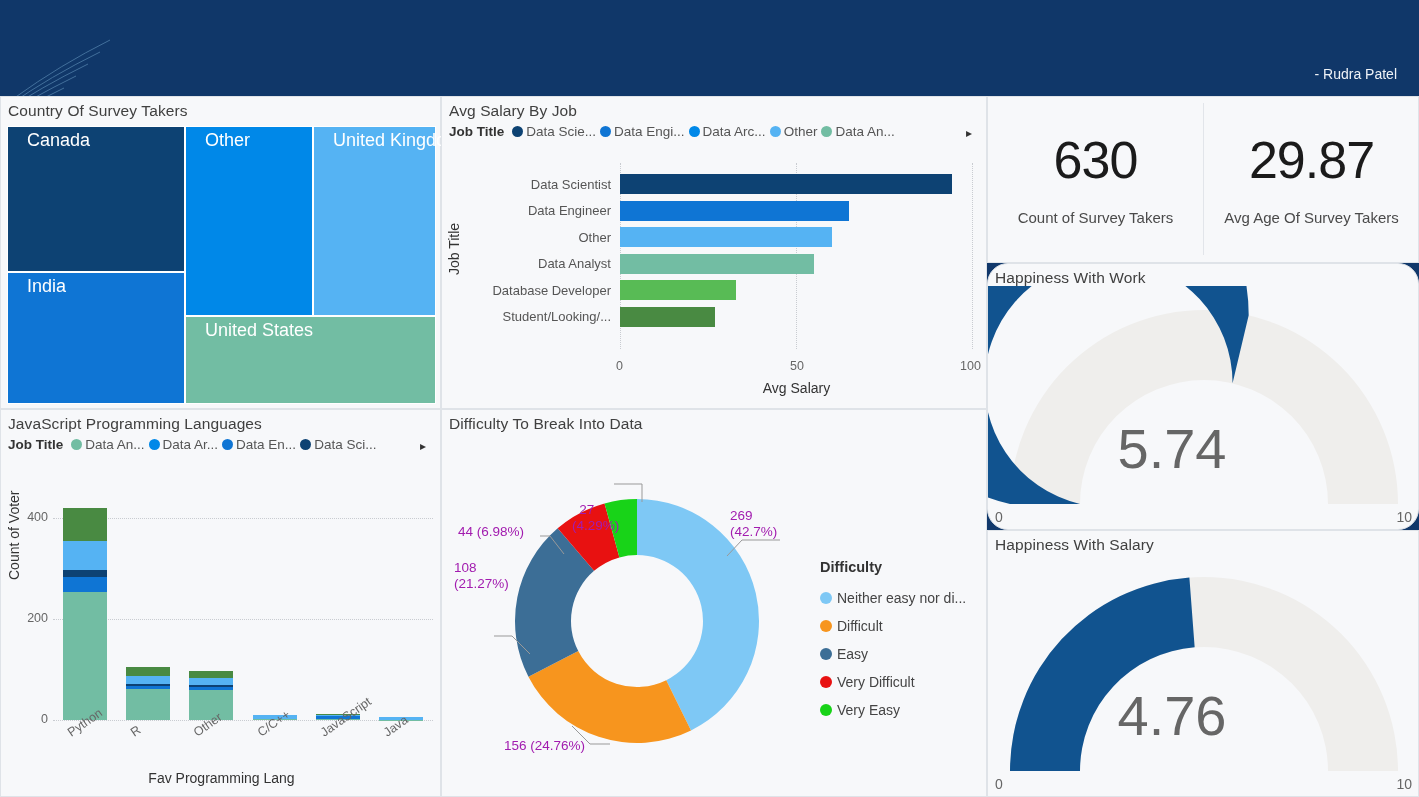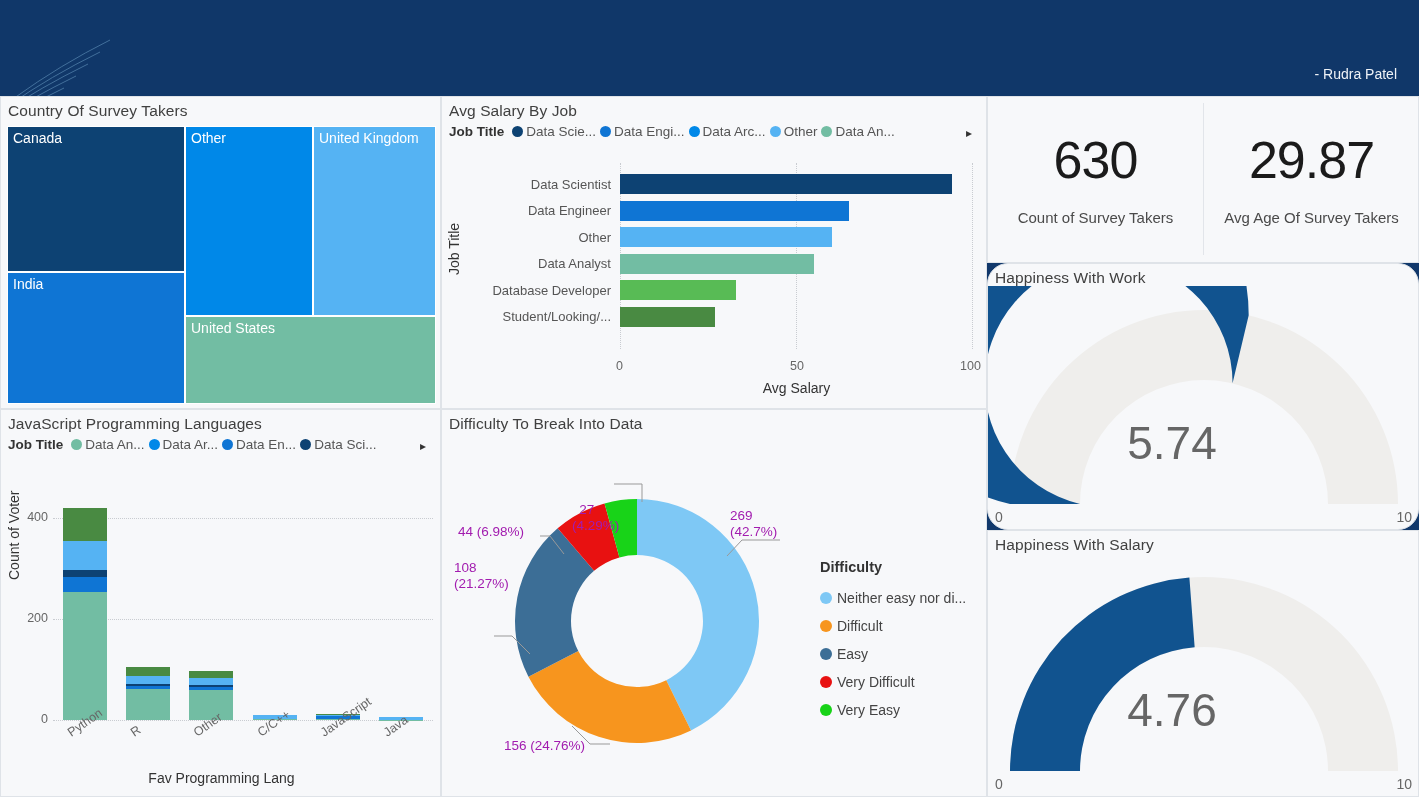--- a/index.html
+++ b/index.html
@@ -41,21 +41,21 @@
   .legend-title { font-size: 13.5px; font-weight: bold; color: #333; margin-right: 4px; }
   .legend-item { display: flex; align-items: center; gap: 3px; }
   .legend-dot { width: 11px; height: 11px; border-radius: 50%; display:inline-block; flex:none;}
   .legend-label { font-size: 13.5px; color: #555; white-space: nowrap; }
   .legend-arrow { position:absolute; right: 14px; top: 6px; font-size: 12px; color: #333; }
 
   
   #treemap-panel { left: 0; top: 96px; width: 441px; height: 313px; }
   .tm-area { position: absolute; left: 6px; top: 29px; width: 429px; height: 278px; }
   .tm-cell { position: absolute; border: 1px solid #ffffff; }
-  .tm-label { color: #fff; font-size: 14px; padding: 3px 0 0 5px; white-space: nowrap; }
+  .tm-label { color: #fff; font-size: 18px; padding: 3px 0 0 19px; white-space: nowrap; }
 
   
   #salary-panel { left: 441px; top: 96px; width: 546px; height: 313px; }
   .sal-plot { position: absolute; left: 0; top: 66px; width: 546px; height: 247px; }
   .sal-ylabel {
     position: absolute; left: 4px; top: 112px; font-size: 14px; color: #333;
     transform: rotate(-90deg); transform-origin: left top; white-space: nowrap;
   }
   .sal-rows { position: absolute; left: 28px; top: 8px; width: 512px; }
   .sal-row { display:flex; align-items:center; height: 26.5px; }
@@ -75,21 +75,21 @@
   .kpi-label { position: absolute; left: 0; top: 112px; width: 100%; text-align: center;
                font-size: 15px; color: #4a4a4a; white-space: nowrap;}
   .kpi-div { position: absolute; left: 215px; top: 6px; width: 1px; height: 152px; background: #e2e5ea; }
 
   
   #gauge1-panel { left: 987px; top: 263px; width: 432px; height: 267px; border-radius: 21px; }
   #gauge2-panel { left: 987px; top: 530px; width: 432px; height: 267px; }
   .gauge-wrap { position: absolute; left: 0; top: 22px; width: 432px; height: 245px; }
   .gauge-value {
     position: absolute; left: 0; top: 130px; width: 368px; text-align: center;
-    font-size: 46px; color: #666; font-weight: 300;
+    font-size: 56px; color: #666; font-weight: 300;
   }
   .gauge-min { position: absolute; left: 7px; bottom: 6px; font-size: 14px; color: #666; }
   .gauge-max { position: absolute; right: 8px; bottom: 6px; font-size: 14px; color: #666; }
 
   
   #lang-panel { left: 0; top: 409px; width: 441px; height: 388px; }
   .lang-plot { position: absolute; left: 0; top: 70px; width: 441px; height: 318px; }
   .lang-ylabel {
     position: absolute; left: 5px; top: 100px; font-size: 14px; color: #333;
     transform: rotate(-90deg); transform-origin: left top; white-space: nowrap;

